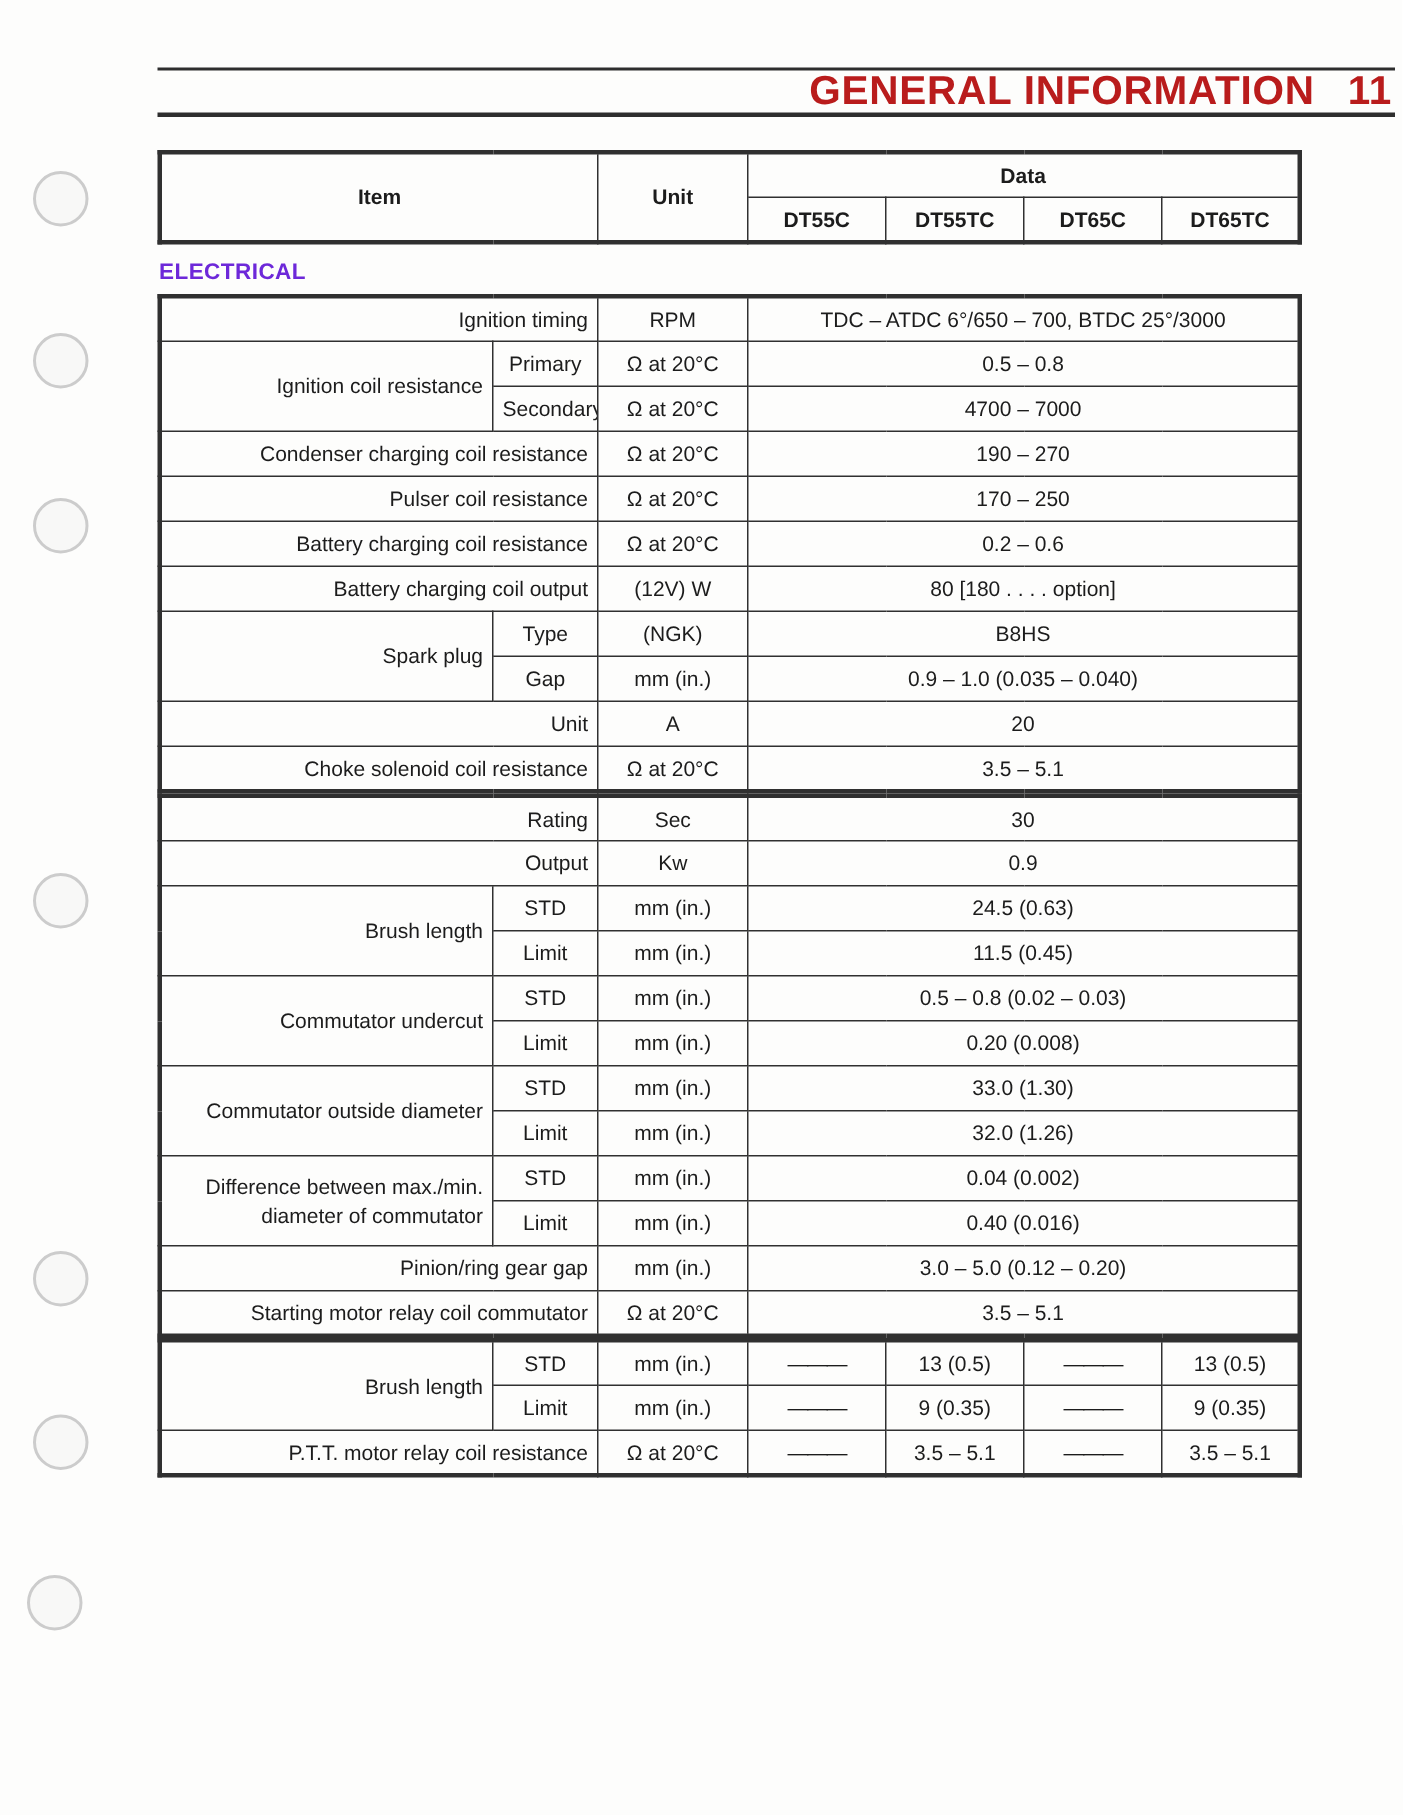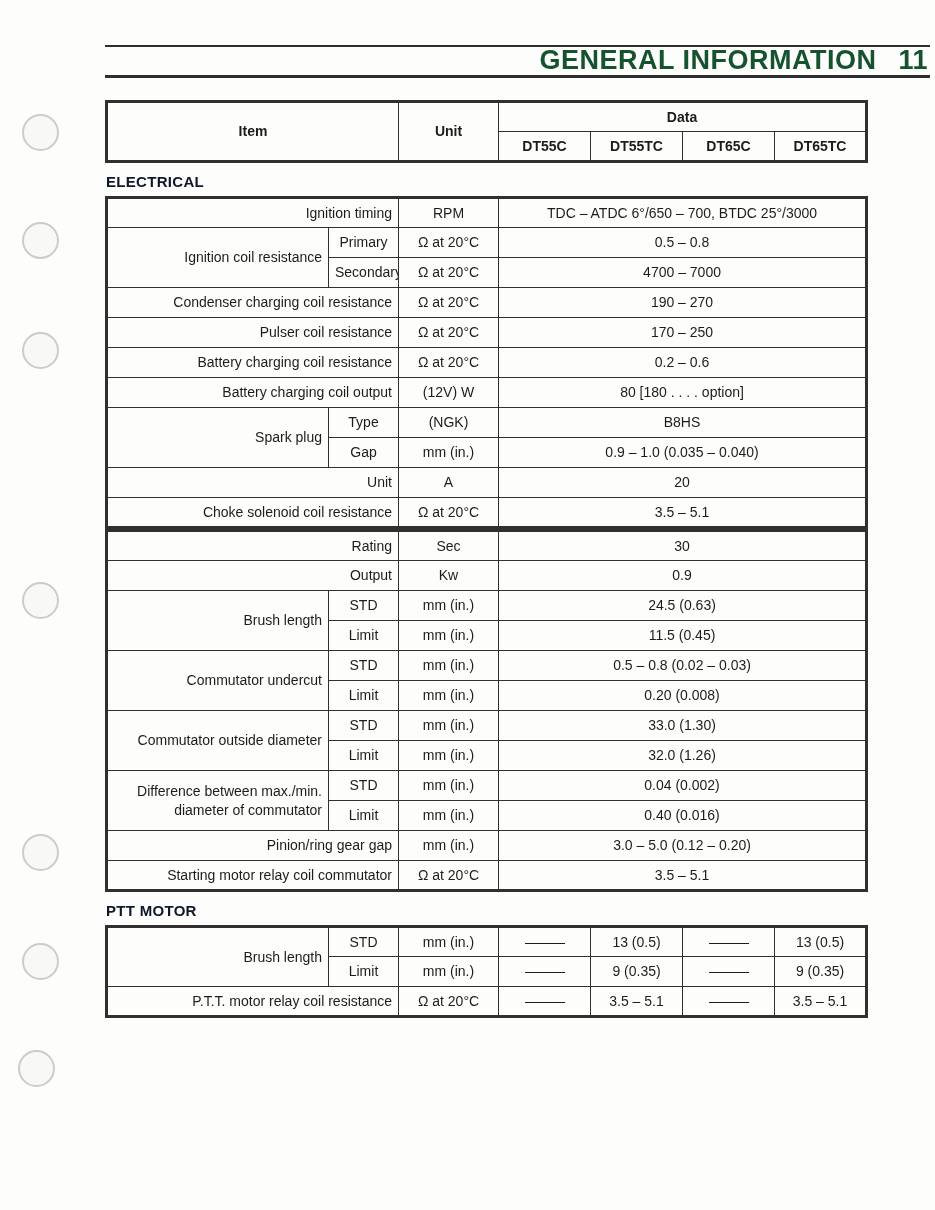--- a/index.html
+++ b/index.html
@@ -16,40 +16,40 @@
   }
   
   .page-header { position:absolute; left:105px; top:45px; width:825px; }
   .rule-top { height:2px; background:#2e2e2e; }
   .title-line {
     display:flex; justify-content:flex-end; align-items:flex-end;
     gap:22px; height:28px; padding:0 2px 1px 0;
   }
   .page-title, .page-number {
     font-size:27px; font-weight:bold; letter-spacing:0.5px; line-height:1;
-    color:#14532d;
+    color:#b91c1c;
   }
   .rule-bottom { height:3px; background:#2e2e2e; }
   
   .content { position:absolute; left:105px; top:100px; width:760px; }
   table.spec {
     border-collapse:collapse; width:760px; table-layout:fixed;
     border:3px solid #303030;
   }
   table.spec td {
     border:1.5px solid #303030; font-size:14px; height:30px;
     padding:2px 6px; line-height:1.3; vertical-align:middle;
     color:#1c1c1c; overflow:hidden;
   }
   td.item { text-align:right; padding-left:12px; }
   td.c    { text-align:center; }
   .header-table td { font-weight:bold; height:31px; }
   .section-label {
     font-weight:bold; font-size:15px; letter-spacing:0.3px;
-    margin:10px 0 6px 1px; color:#0f172a;
+    margin:10px 0 6px 1px; color:#6d28d9;
   }
   td.dash { letter-spacing:-1px; color:#2a2a2a; }
 </style>
 </head>
 <body>
 
 <div class="page">
 
   <div class="hole" style="top:114px"></div>
   <div class="hole" style="top:222px"></div>
@@ -238,21 +238,20 @@
           <td colspan="4" class="c">3.0 – 5.0 (0.12 – 0.20)</td>
         </tr>
         <tr>
           <td colspan="2" class="item">Starting motor relay coil commutator</td>
           <td class="c">Ω at 20°C</td>
           <td colspan="4" class="c">3.5 – 5.1</td>
         </tr>
       </tbody>
     </table>
 
-    <div class="section-label">PTT MOTOR</div>
     <table class="spec">
       <colgroup>
           <col style="width:222px">
           <col style="width:70px">
           <col style="width:100px">
           <col style="width:92px">
           <col style="width:92px">
           <col style="width:92px">
           <col style="width:92px">
         </colgroup>

